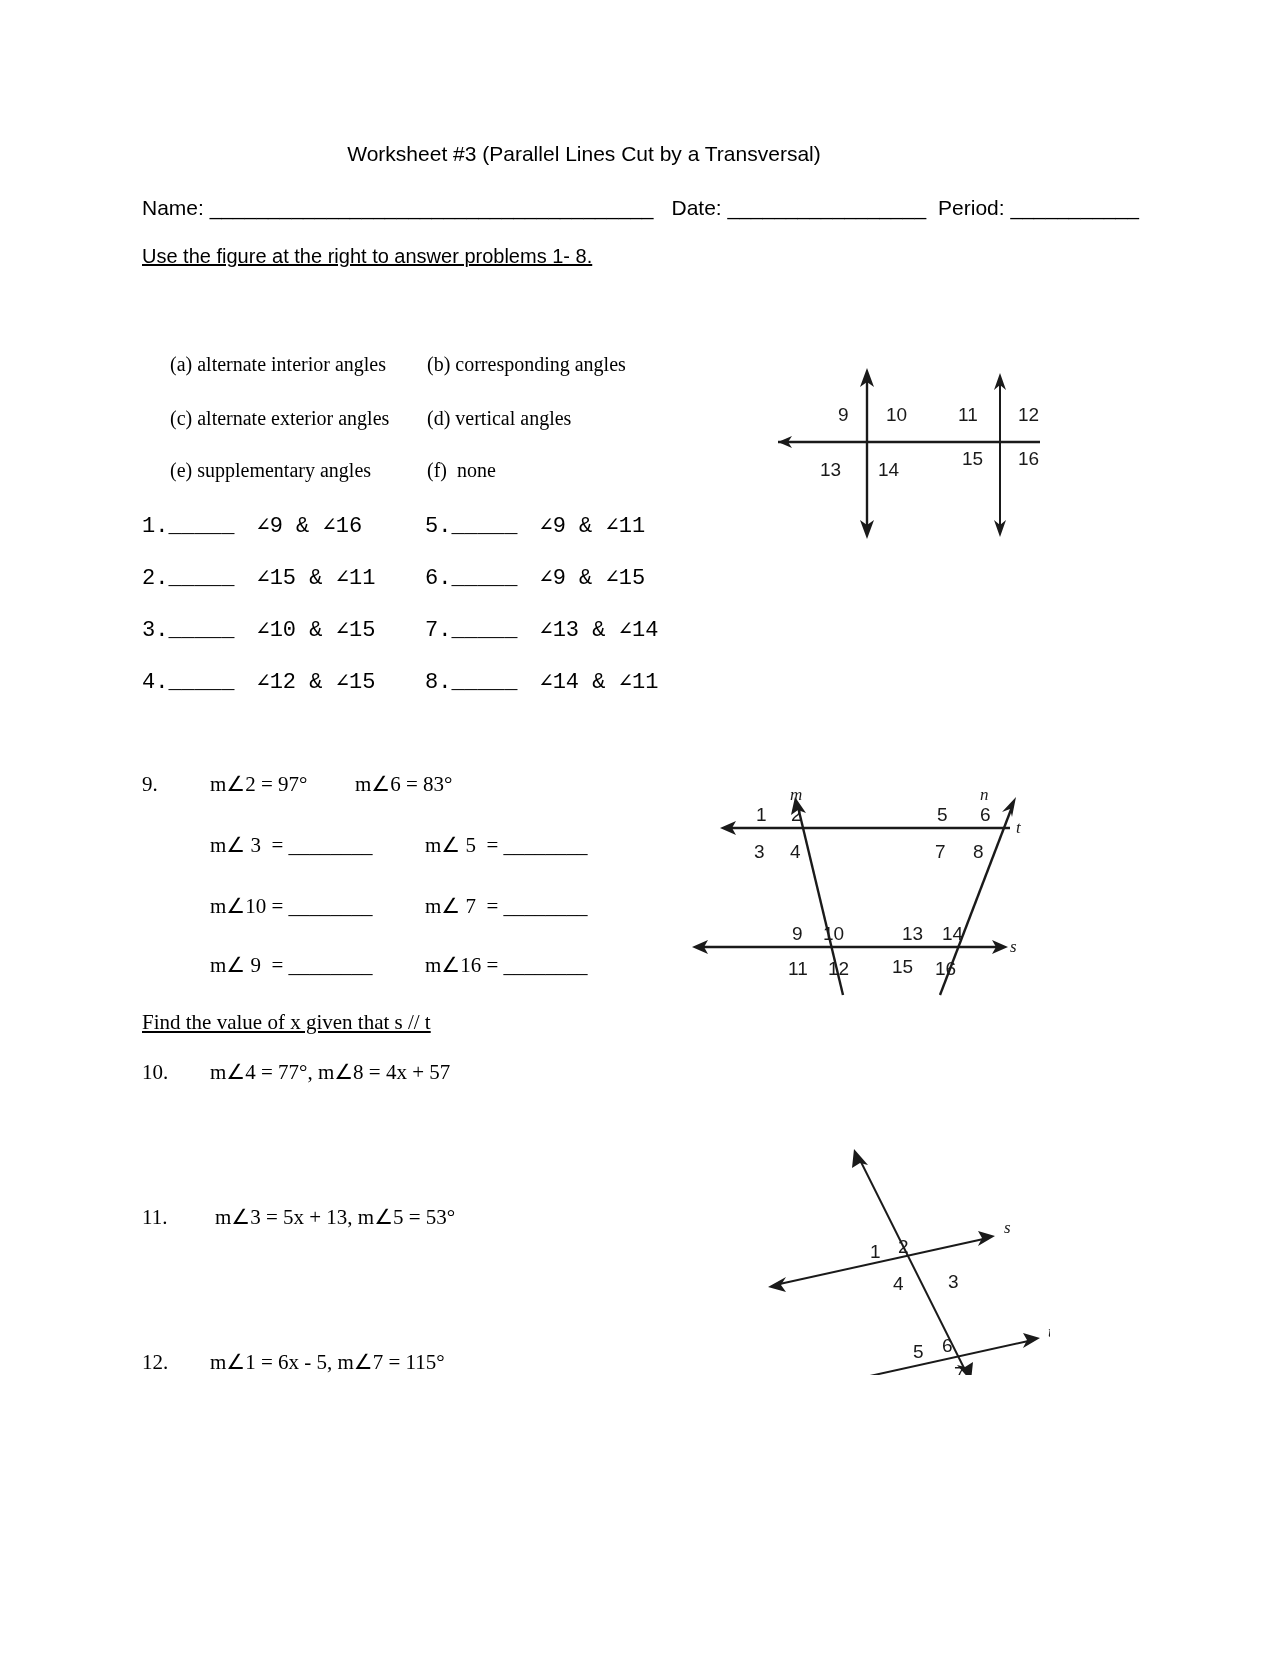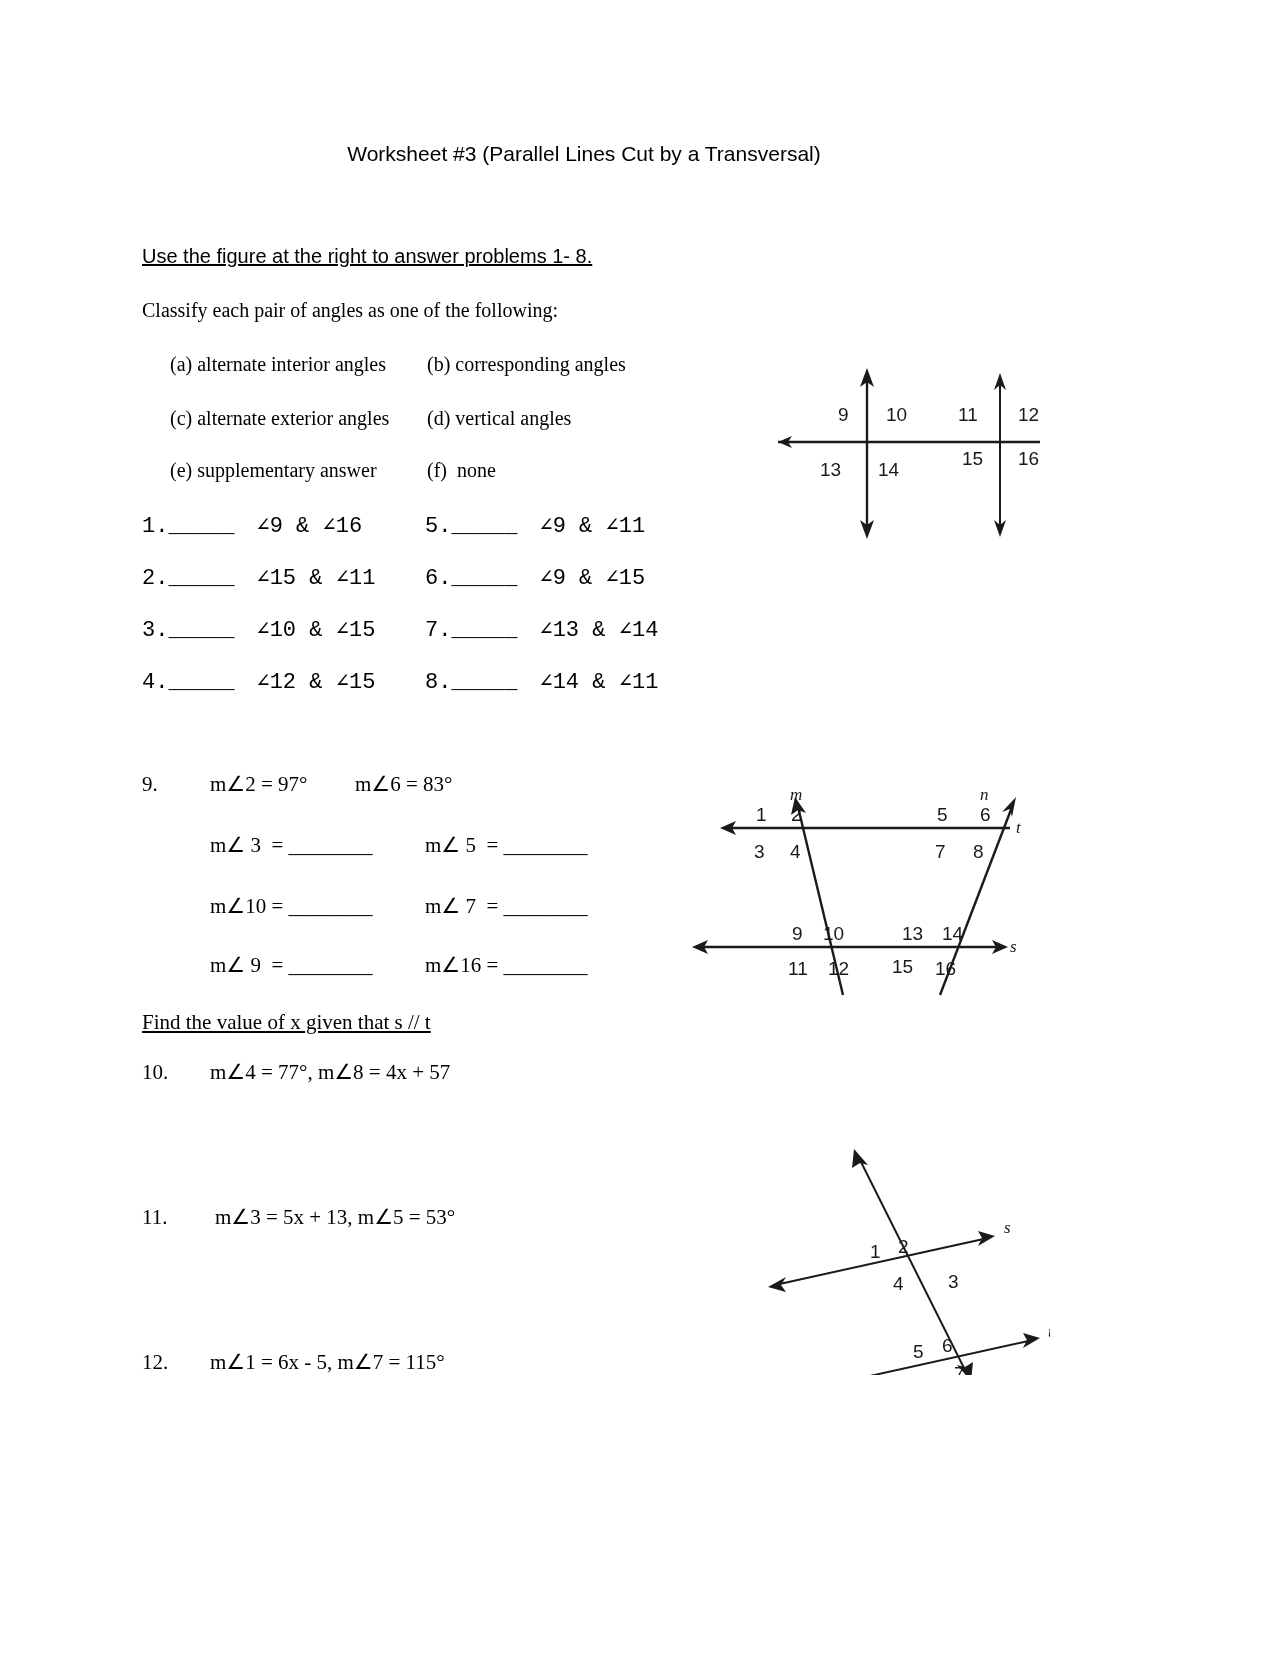--- a/index.html
+++ b/index.html
@@ -108,29 +108,29 @@
     fill: #1a1a1a;
   }
 </style>
 </head>
 <body>
 
 <div class="page">
 
   <div class="txt" id="title">Worksheet #3 (Parallel Lines Cut by a Transversal)</div>
 
+  <div class="txt" id="namerow"><span>Name: ______________________________________</span><span style="display:inline-block;width:18px"></span><span>Date: _________________</span><span style="display:inline-block;width:12px"></span><span>Period: ___________</span></div>
 
   <div class="txt u" id="use-figure">Use the figure at the right to answer problems 1- 8.</div>
-  <div class="txt" id="classify">Classify each pair of angles as one of the following:</div>
 
   <div class="txt opt opt-left" style="top:353px">(a) alternate interior angles</div>
   <div class="txt opt opt-right" style="top:353px">(b) corresponding angles</div>
   <div class="txt opt opt-left" style="top:407px">(c) alternate exterior angles</div>
   <div class="txt opt opt-right" style="top:407px">(d) vertical angles</div>
-  <div class="txt opt opt-left" style="top:459px">(e) supplementary answer</div>
+  <div class="txt opt opt-left" style="top:459px">(e) supplementary angles</div>
   <div class="txt opt opt-right" style="top:459px">(f)  none</div>
 
   <div class="txt prob prob-col1" style="top:514px"><span>1.</span><span>_____</span><span style="display:inline-block;width:22px"></span><span>∠9 &amp; ∠16</span></div>
   <div class="txt prob prob-col2" style="top:514px"><span>5.</span><span>_____</span><span style="display:inline-block;width:22px"></span><span>∠9 &amp; ∠11</span></div>
 
   <div class="txt prob prob-col1" style="top:566px"><span>2.</span><span>_____</span><span style="display:inline-block;width:22px"></span><span>∠15 &amp; ∠11</span></div>
   <div class="txt prob prob-col2" style="top:566px"><span>6.</span><span>_____</span><span style="display:inline-block;width:22px"></span><span>∠9 &amp; ∠15</span></div>
 
   <div class="txt prob prob-col1" style="top:618px"><span>3.</span><span>_____</span><span style="display:inline-block;width:22px"></span><span>∠10 &amp; ∠15</span></div>
   <div class="txt prob prob-col2" style="top:618px"><span>7.</span><span>_____</span><span style="display:inline-block;width:22px"></span><span>∠13 &amp; ∠14</span></div>

